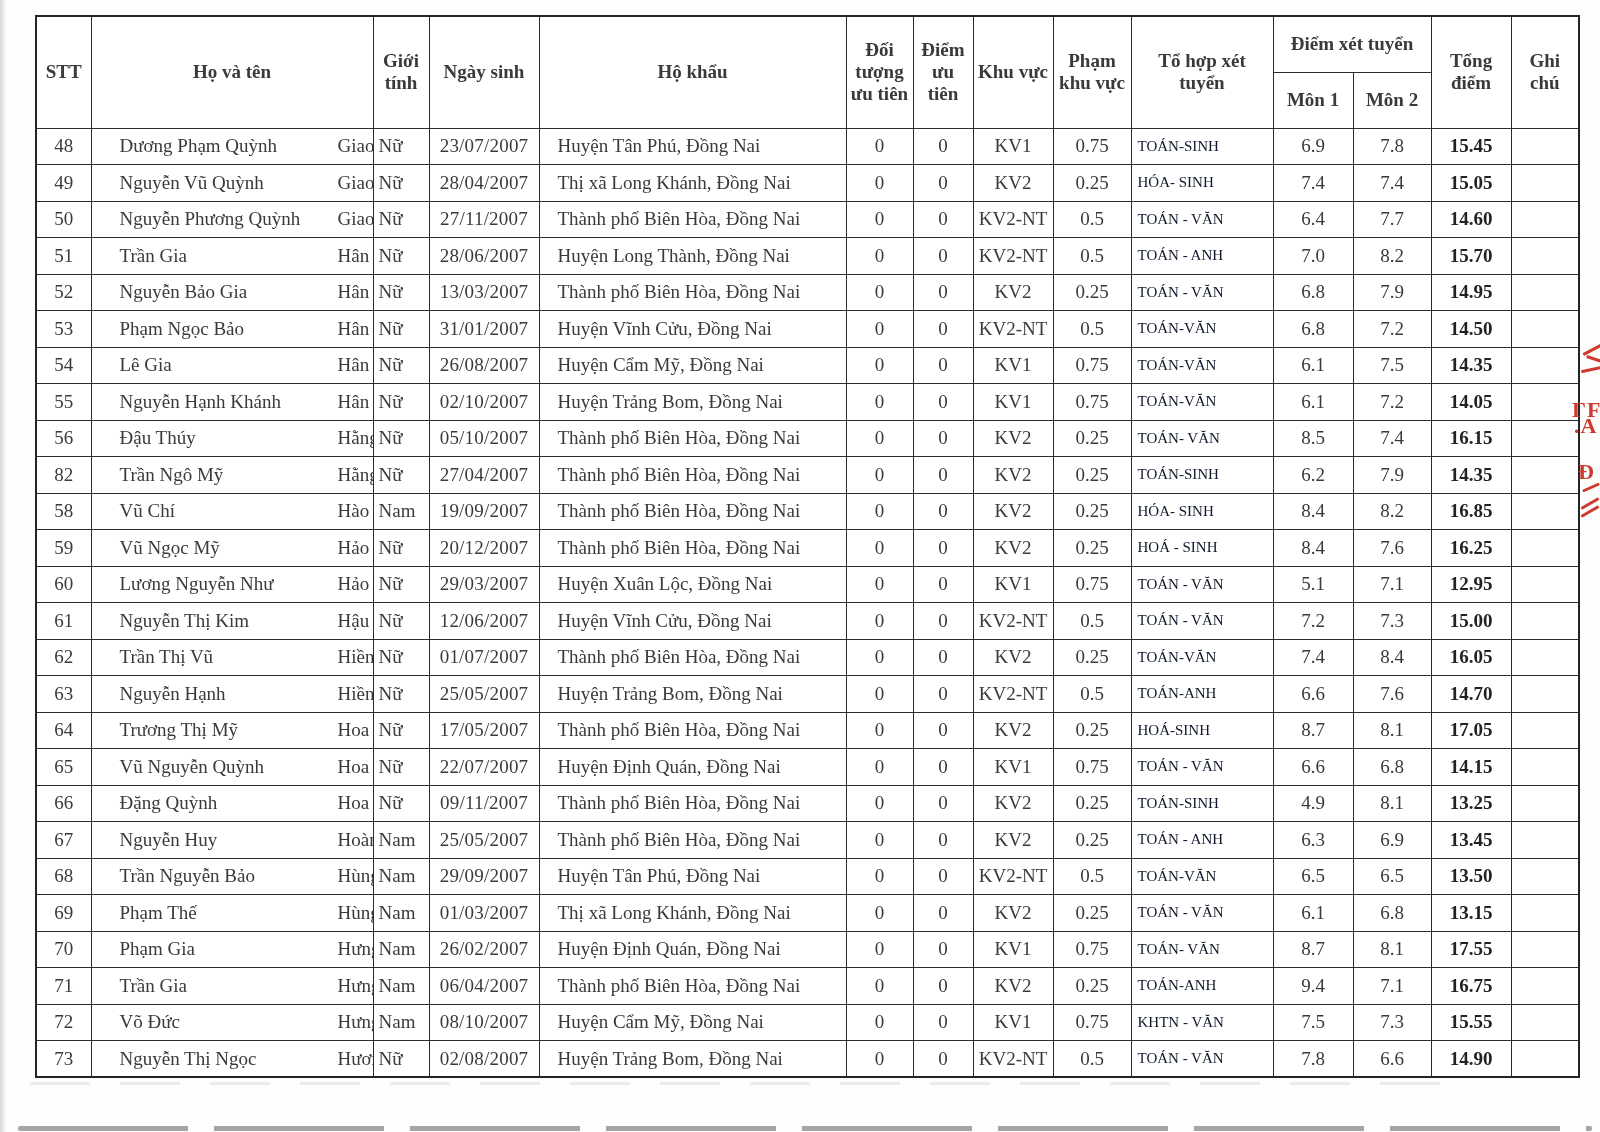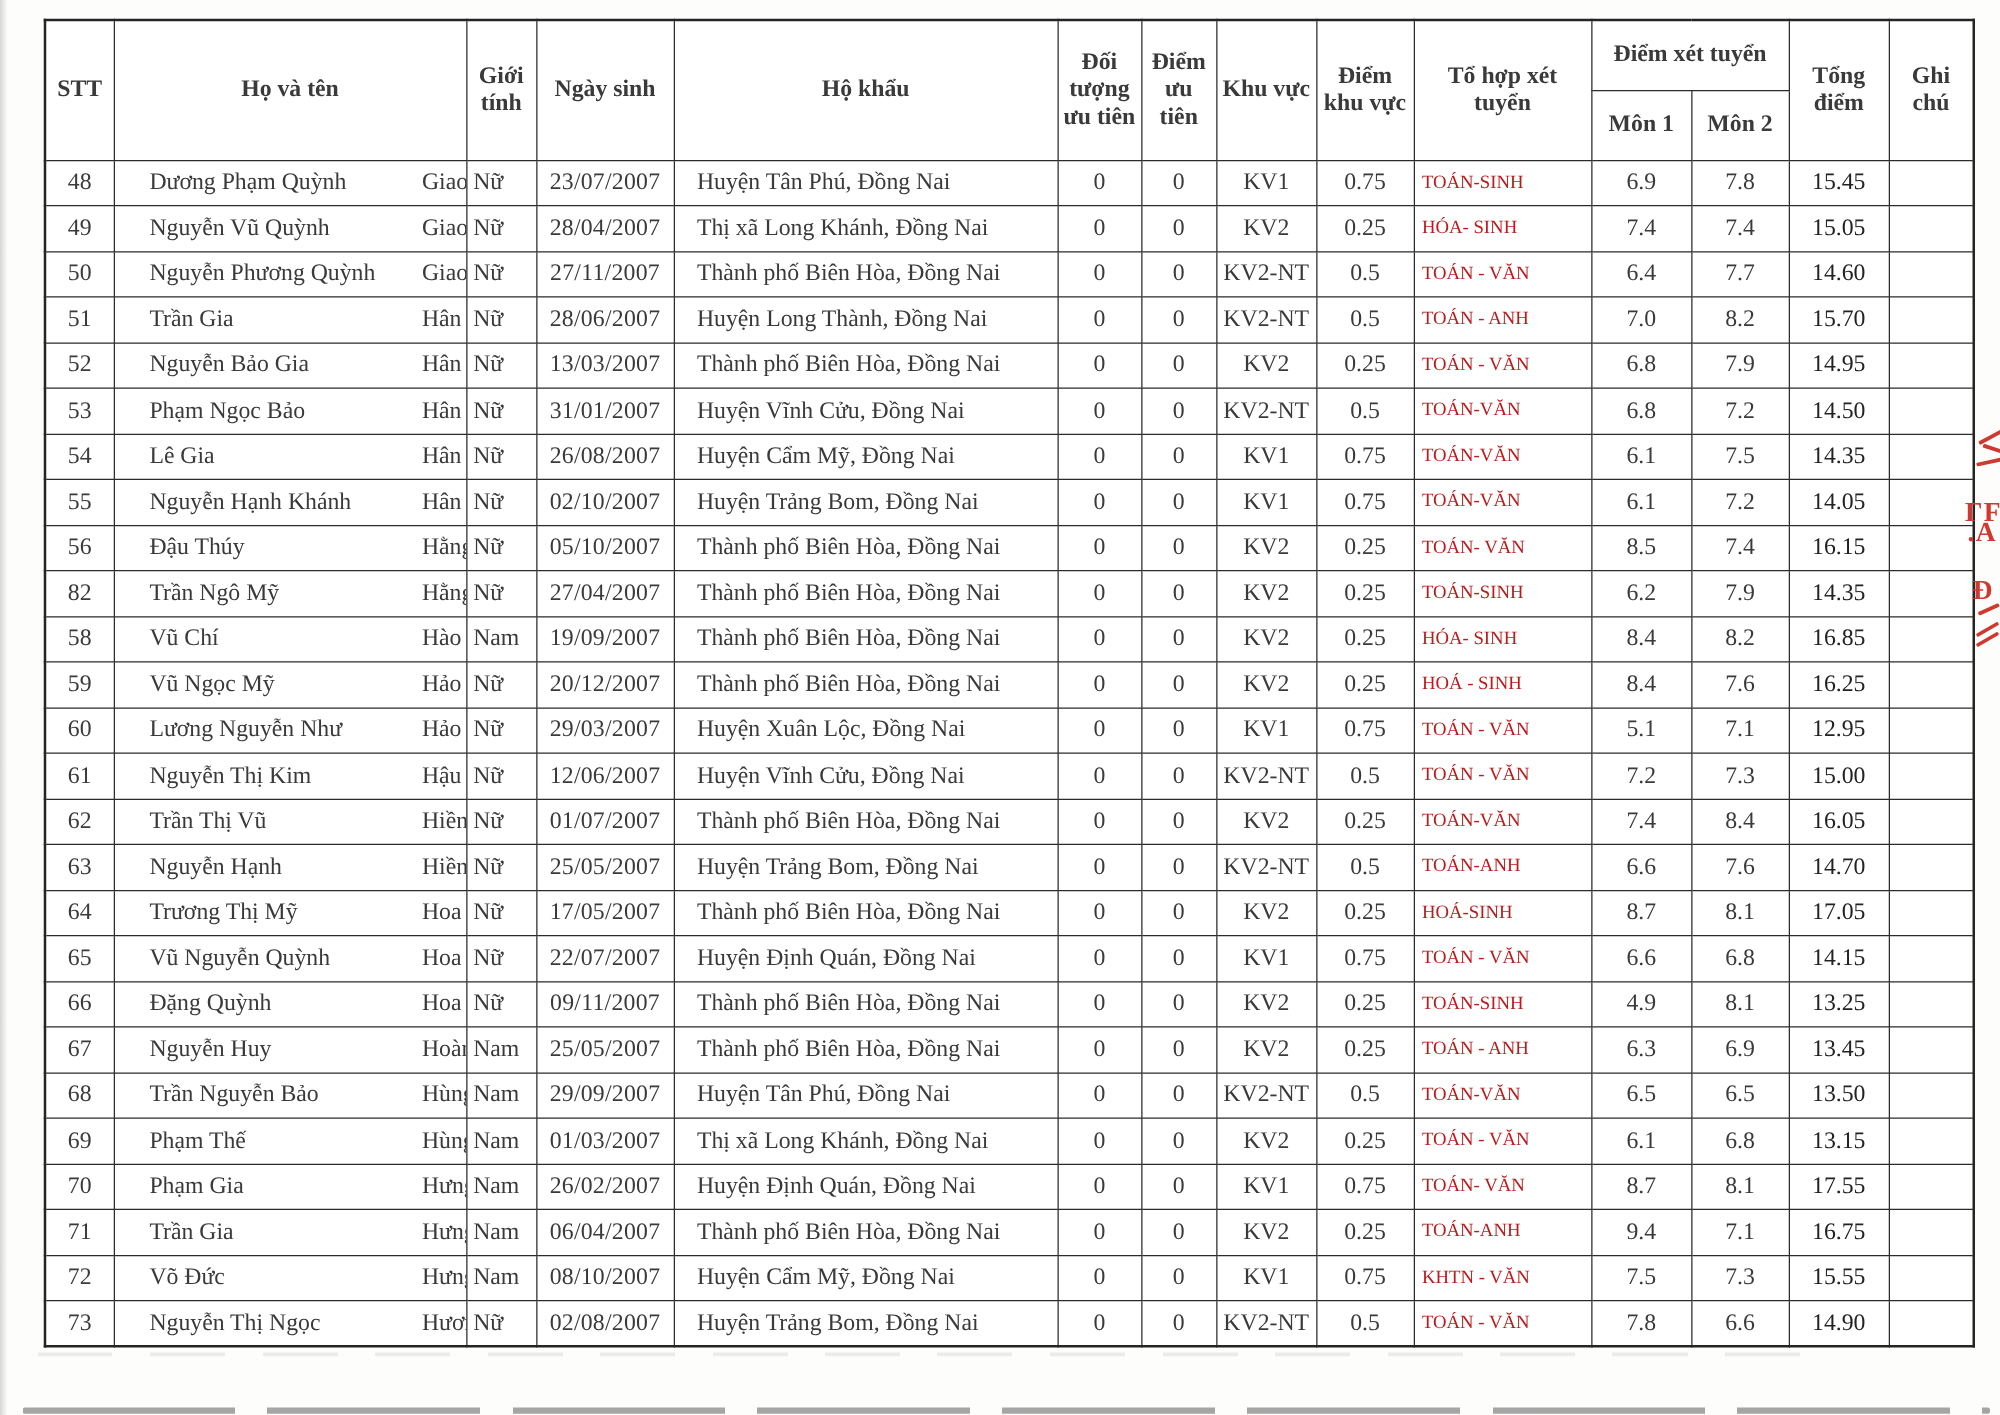--- a/index.html
+++ b/index.html
@@ -50,22 +50,22 @@
   thead tr.h1{ height:56px; }
   thead tr.h2{ height:56px; }
   tbody tr{ height:36.5px; }
   td.c{ text-align:center; }
   td.l{ text-align:left; }
   td.cell-name{ padding-left:28px; }
   .name-wrap{ position:relative; white-space:nowrap; }
   .name-last{ position:absolute; left:218px; top:0; }
   td.cell-gender{ padding-left:5px; }
   td.cell-residence{ padding-left:18px; white-space:nowrap; }
-  td.cell-combination{ font-size:15px; padding-left:6px; white-space:nowrap; color:#b91c1c; }
-  td.cell-total{ font-weight:normal; color:#222; }
+  td.cell-combination{ font-size:15px; padding-left:6px; white-space:nowrap; color:#0f172a; }
+  td.cell-total{ font-weight:bold; color:#222; }
   td.cell-dob{ letter-spacing:.2px;text-align:center; }
   
   .stamp{ position:absolute; font-weight:bold; line-height:1; }
   .stamp-text{ font-size:22px; letter-spacing:1px; }
   .stroke{ position:absolute; background:currentColor; border-radius:1px; }
 </style>
 </head>
 <body>
 
 <div class="page">
@@ -92,21 +92,21 @@
     <thead>
       <tr class="h1">
         <th rowspan="2">STT</th>
         <th rowspan="2">Họ và tên</th>
         <th rowspan="2">Giới tính</th>
         <th rowspan="2">Ngày sinh</th>
         <th rowspan="2">Hộ khẩu</th>
         <th rowspan="2">Đối tượng ưu tiên</th>
         <th rowspan="2">Điểm ưu tiên</th>
         <th rowspan="2">Khu vực</th>
-        <th rowspan="2">Điểm khu vực</th>
+        <th rowspan="2">Phạm khu vực</th>
         <th rowspan="2">Tổ hợp xét tuyển</th>
         <th colspan="2">Điểm xét tuyển</th>
         <th rowspan="2">Tổng điểm</th>
         <th rowspan="2">Ghi chú</th>
       </tr>
       <tr class="h2">
         <th>Môn 1</th>
         <th>Môn 2</th>
       </tr>
     </thead>

